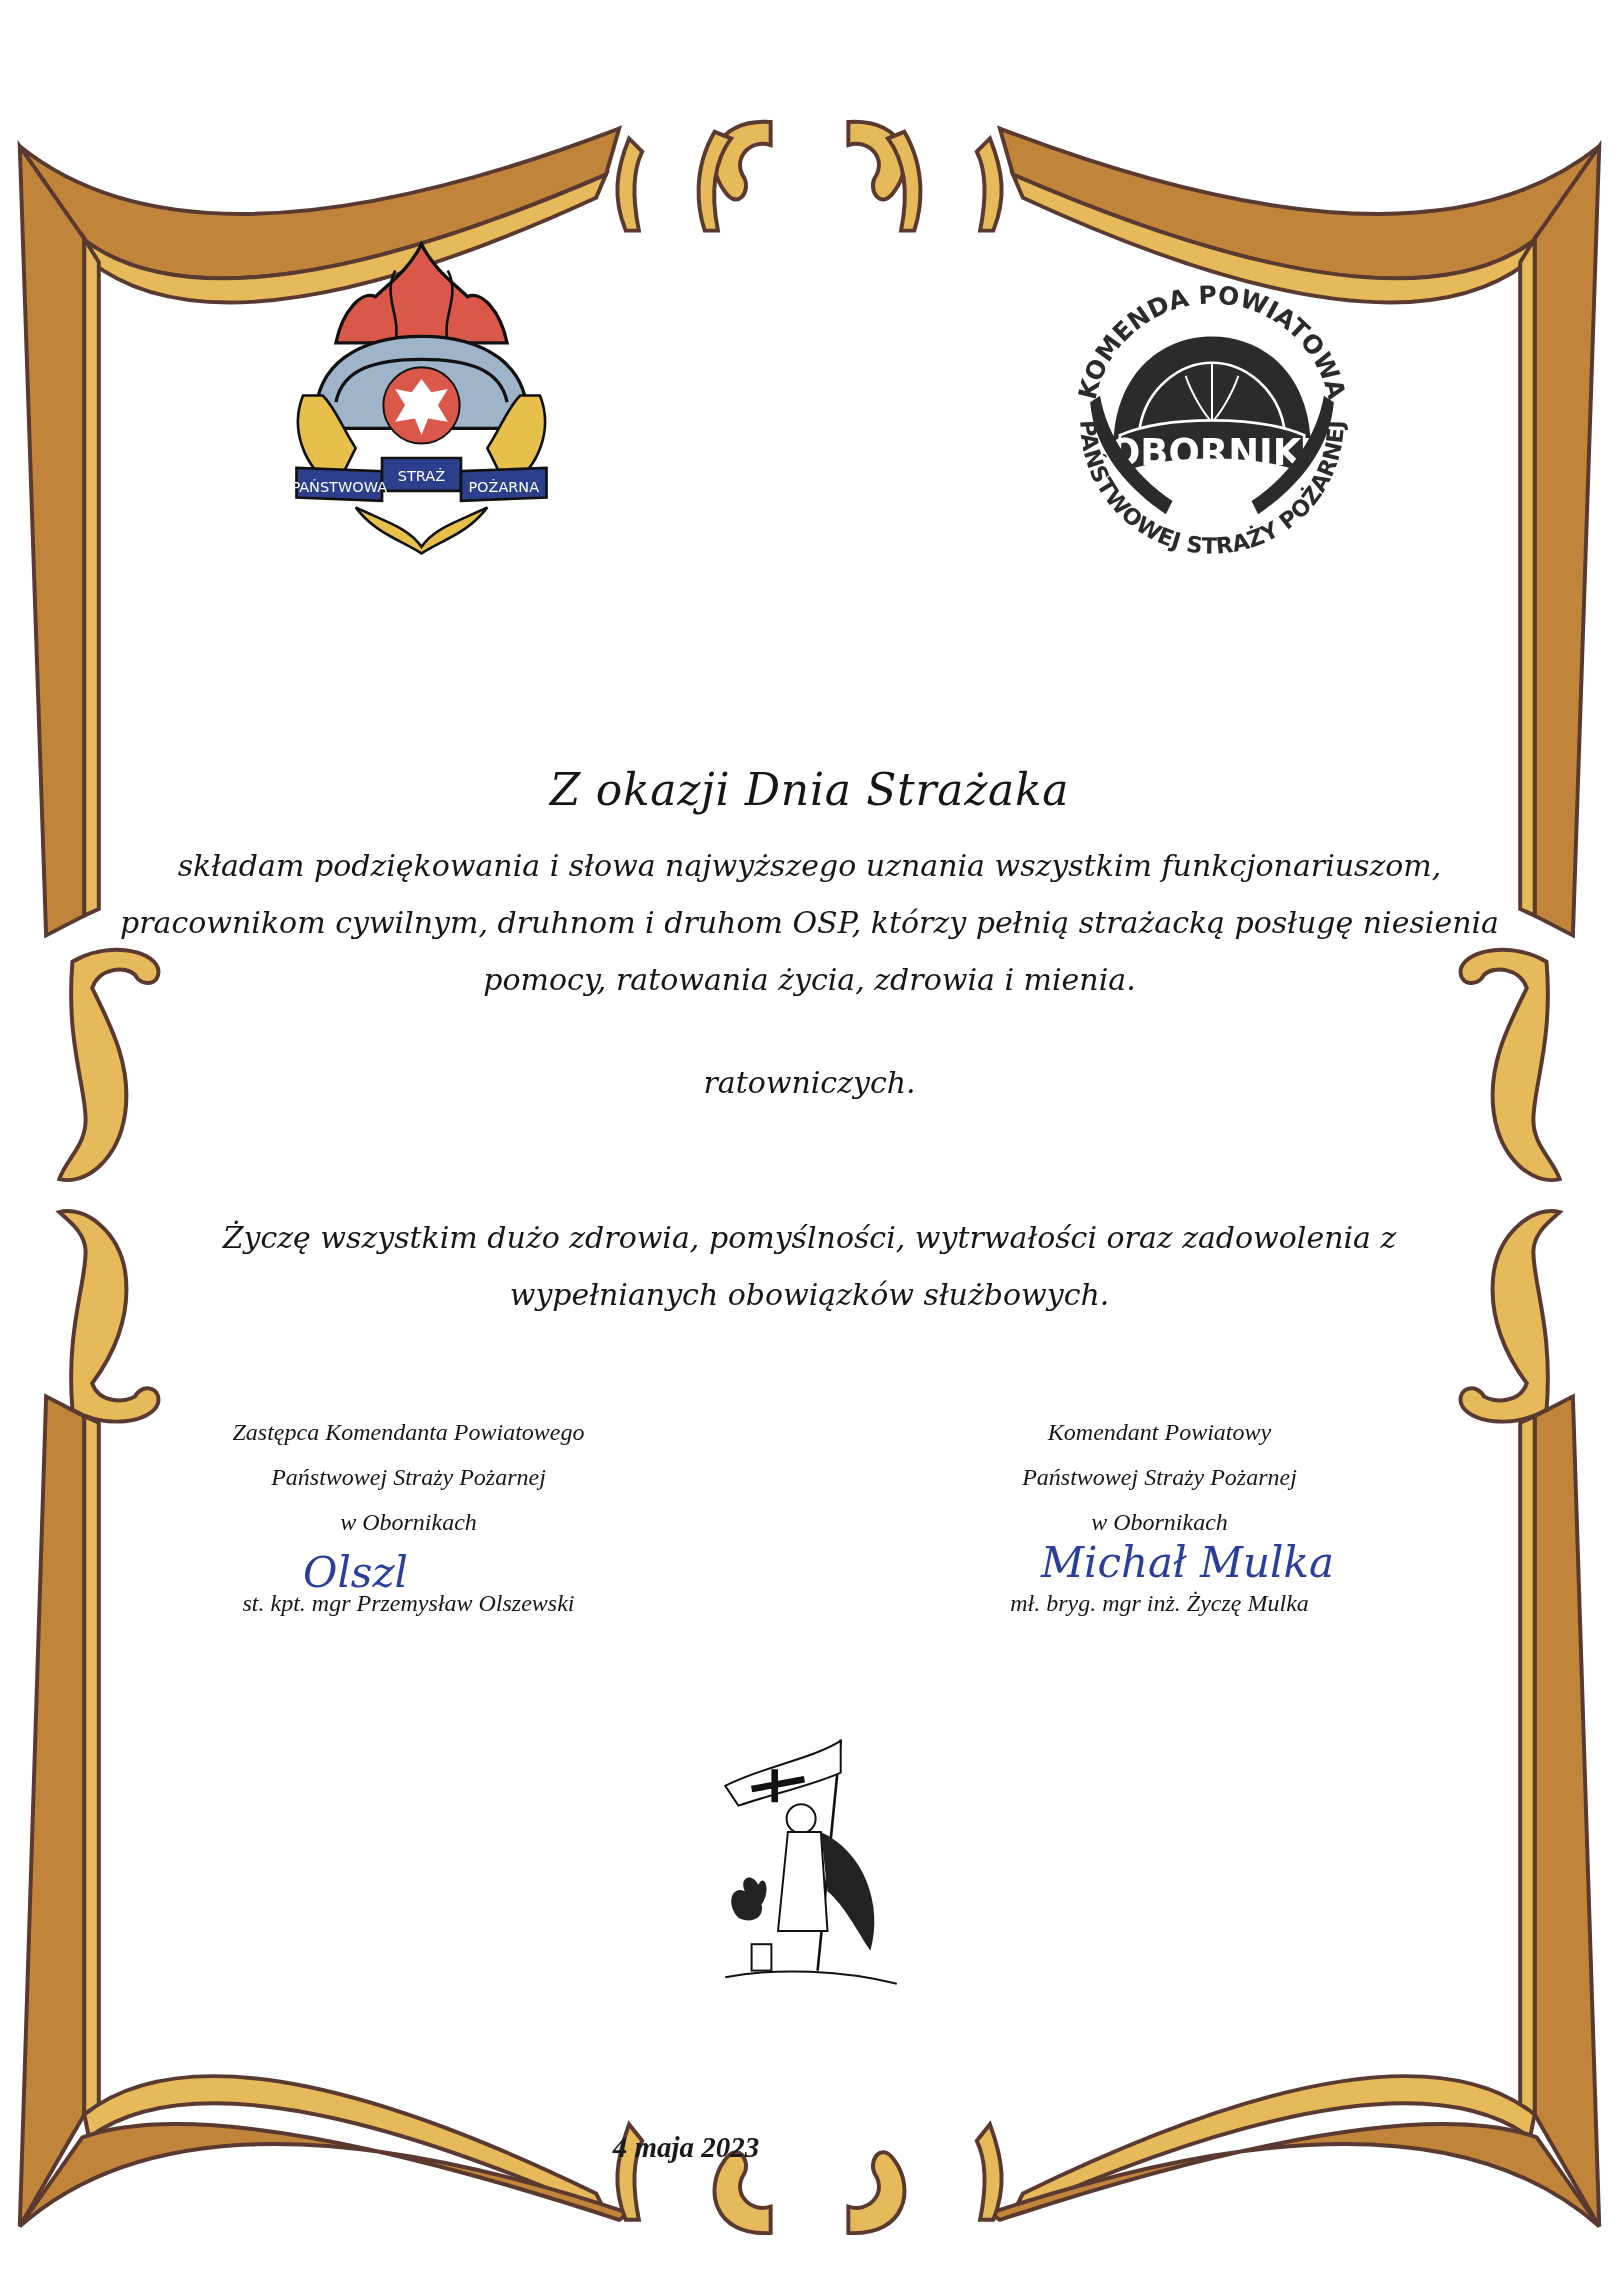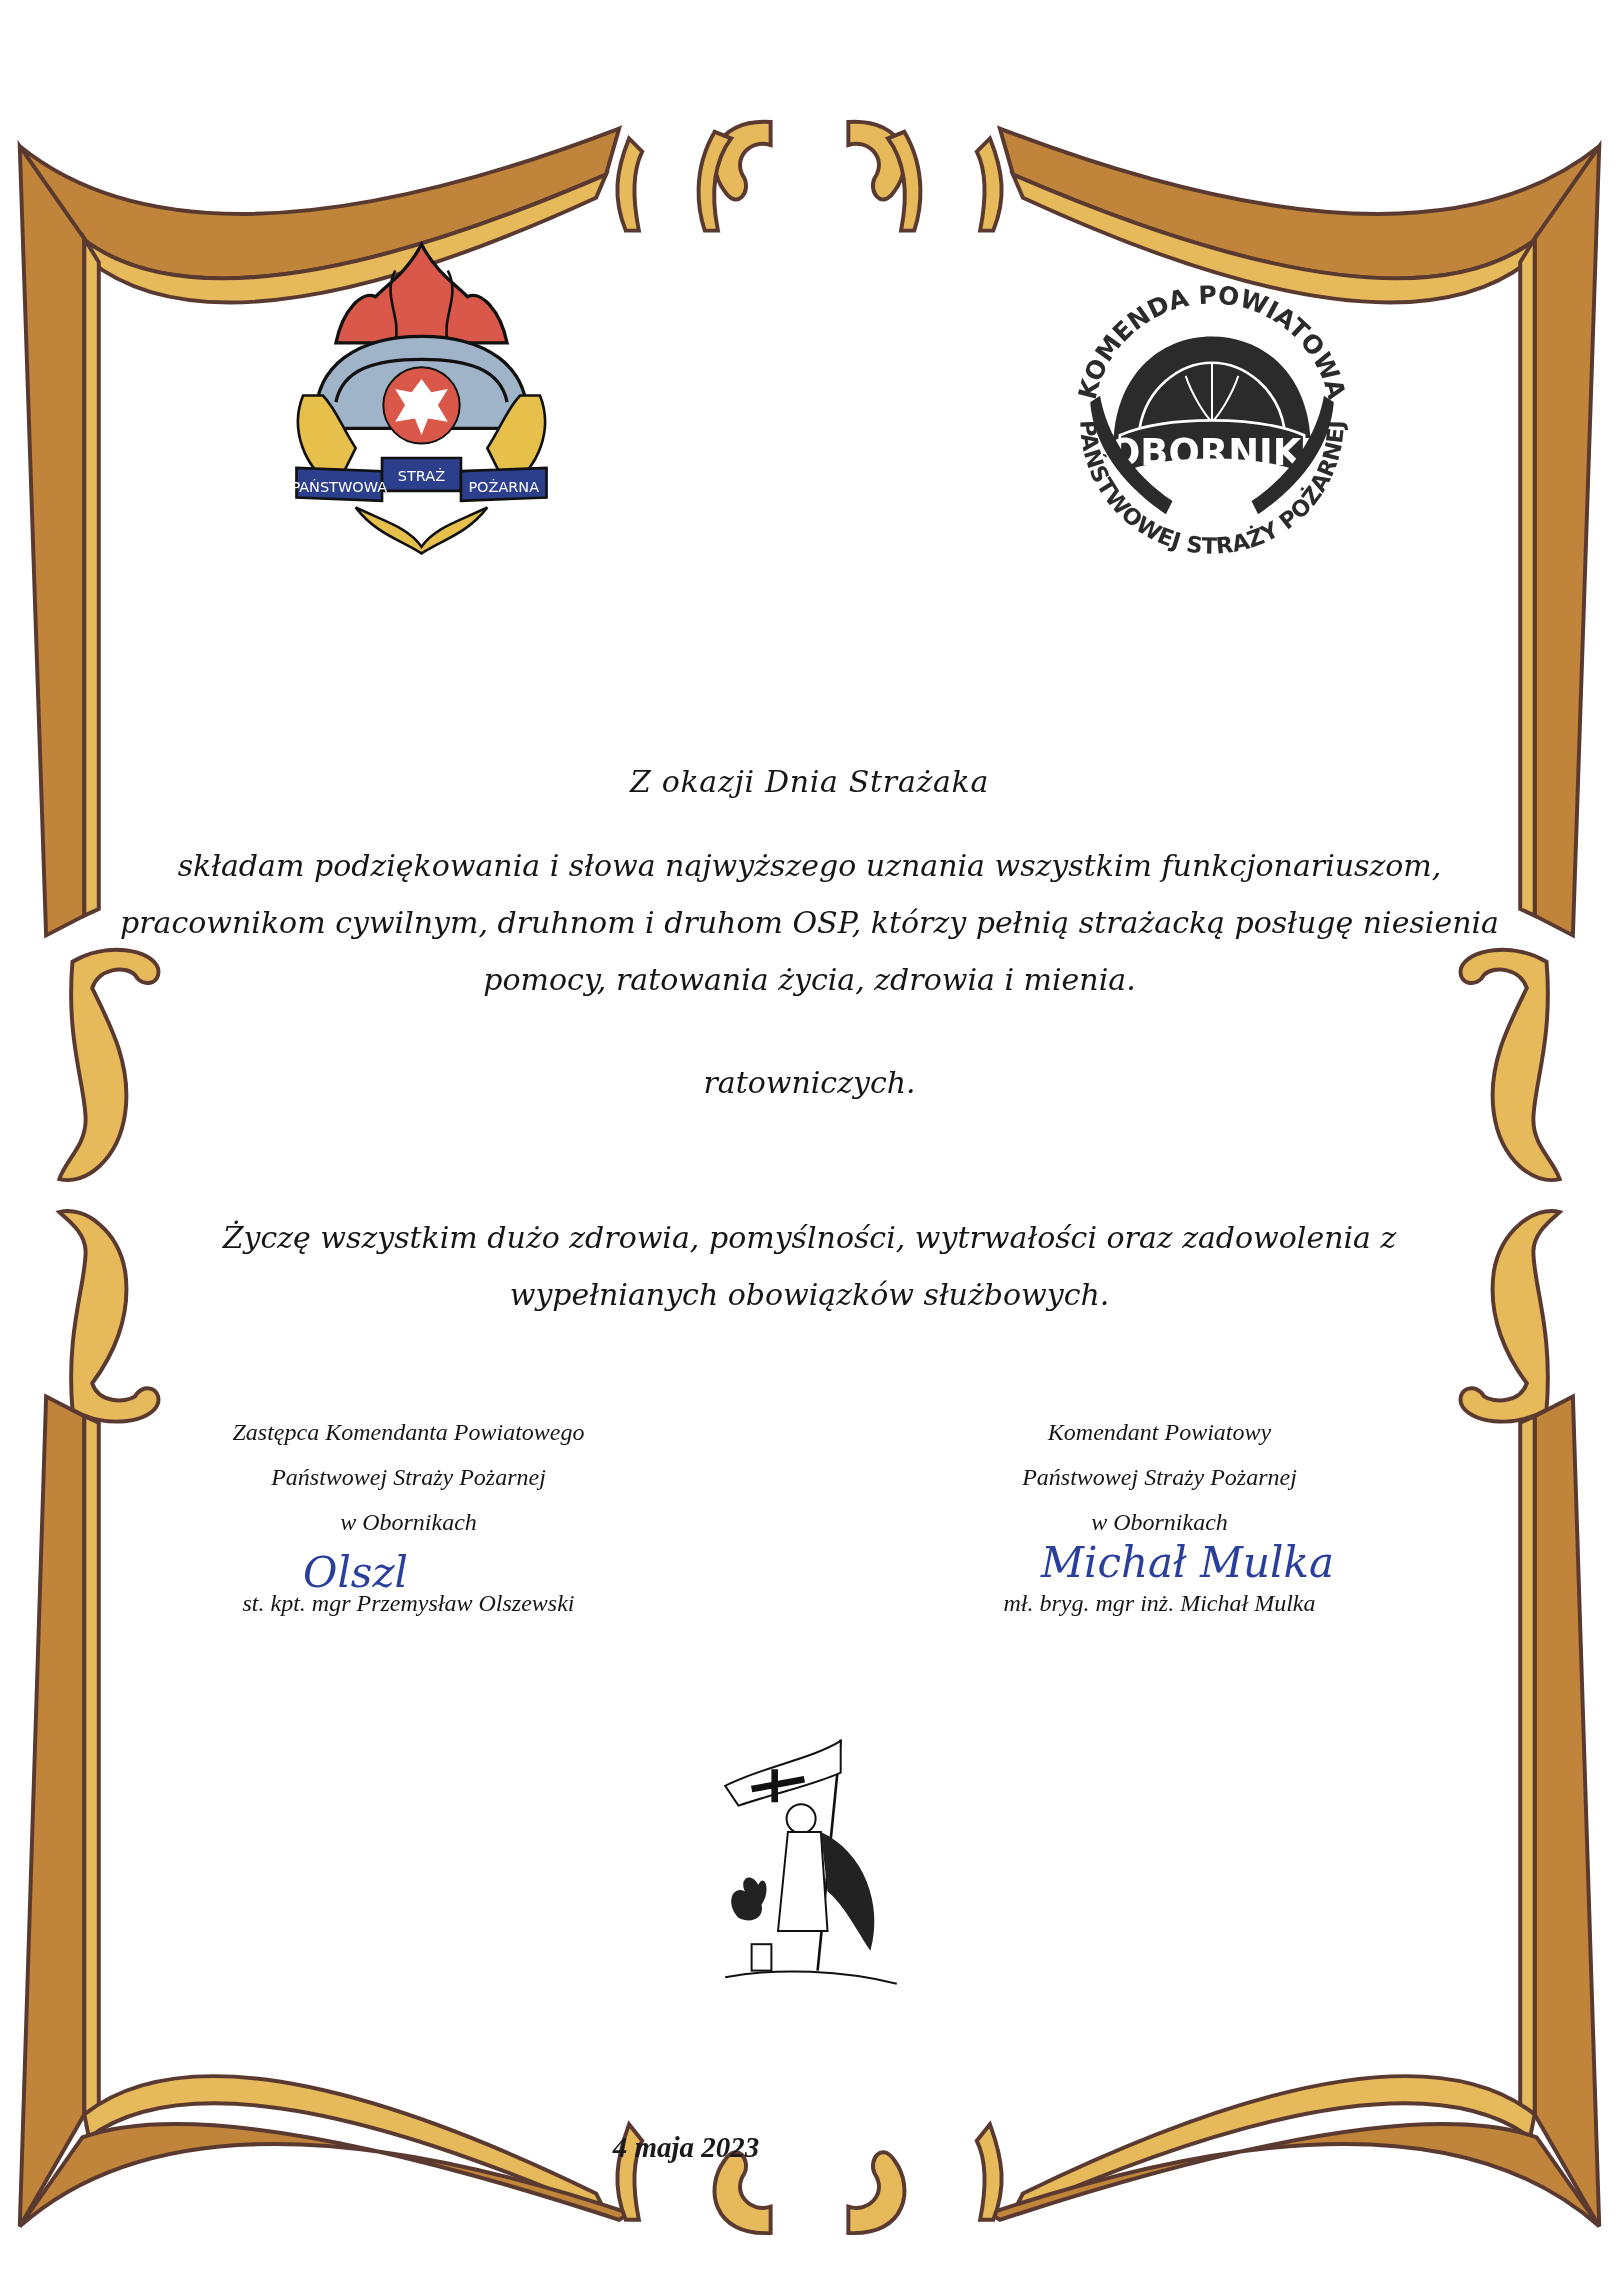--- a/index.html
+++ b/index.html
@@ -1,19 +1,19 @@
 <!DOCTYPE html>
 <html style="font-size:10.5px"><head>
 <meta charset="utf-8">
 <style>
   html, body { margin:0; padding:0; background:#ffffff; }
   body { width:1619px; height:2295px; position:relative; overflow:hidden; font-family:"DejaVu Serif", serif; color:#1a1a1a; }
   .frame-svg { position:absolute; left:0; top:0; width:1619px; height:2295px; }
   .text { position:absolute; left:0; width:1619px; text-align:center; font-family:"DejaVu Serif", serif; font-style:italic; color:#161616; }
-  .title { top:764px; font-size:30px; letter-spacing:0.7px; }
+  .title { top:764px; font-size:44px; letter-spacing:0.7px; }
   .para { font-size:30px; line-height:57px;text-align:center; }
   .p1 { top:837px; }
   .p2 { top:1054px; }
   .p3 { top:1209px; }
   .sig { position:absolute; font-family:Liberation Serif, serif; font-style:italic; font-size:24px; line-height:45px; color:#161616; text-align:center; }
   .sig-left { left:178px; width:461px; top:1410px; }
   .sig-right { left:929px; width:461px; top:1410px; }
   .sig-name { margin-top:36px; font-size:24px; }
   .sig-mark { position:absolute; font-family:"DejaVu Serif", serif; font-style:italic; color:#2a3f9c; font-size:42px; }
   .date { position:absolute; top:2131px; left:0; width:1372px; text-align:center; font-family:"Liberation Serif", serif; font-style:italic; font-weight:bold; font-size:29px; color:#1a1a1a; }
@@ -135,21 +135,21 @@
   <div>Państwowej Straży Pożarnej</div>
   <div>w Obornikach</div>
   <div class="sig-name">st. kpt. mgr Przemysław Olszewski</div>
 </div>
 <div class="sig-mark" style="left:303px;top:1548px;">Olszl</div>
 
 <div class="sig sig-right">
   <div>Komendant Powiatowy</div>
   <div>Państwowej Straży Pożarnej</div>
   <div>w Obornikach</div>
-  <div class="sig-name">mł. bryg. mgr inż. Michał Mulka</div>
+  <div class="sig-name">mł. bryg. mgr inż. Życzę Mulka</div>
 </div>
 <div class="sig-mark" style="left:1041px;top:1538px;">Michał Mulka</div>
 
 <svg class="logo" style="left:712px;top:1733px;width:198px;height:264px" viewBox="0 0 300 400" xmlns="http://www.w3.org/2000/svg">
   <line x1="195" y1="10" x2="160" y2="360" stroke="#111" stroke-width="4"></line>
   <path d="M195,12 C150,40 80,50 20,80 L40,110 C100,90 150,80 195,60 Z" fill="#fff" stroke="#111" stroke-width="3"></path>
   <path d="M95,55 L95,105 M60,85 L140,70" stroke="#111" stroke-width="10"></path>
   <circle cx="135" cy="130" r="22" fill="#fff" stroke="#111" stroke-width="3"></circle>
   <path d="M115,150 L100,300 L175,300 L165,150 Z" fill="#fff" stroke="#111" stroke-width="3"></path>
   <path d="M165,150 C230,180 260,260 240,330 C220,300 200,260 175,240 Z" fill="#222"></path>

